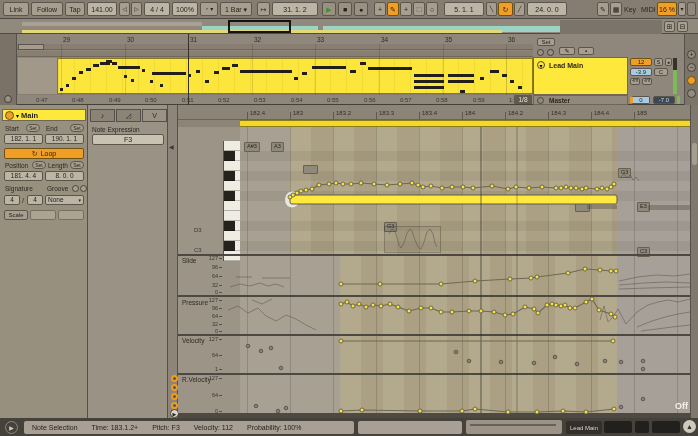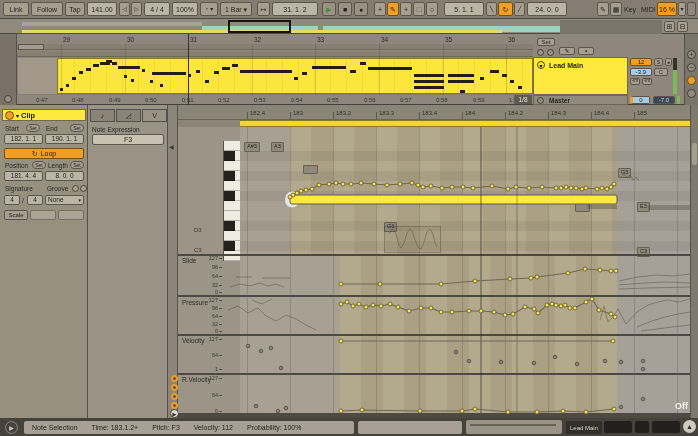--- a/index.html
+++ b/index.html
@@ -260,21 +260,21 @@
     <div class="abs circ" style="left:687px;top:89px;width:9px;height:9px;border:1px solid #44403a;background:#938b7e;"></div>
   </div>
 
   <div class="layer">
     <div class="abs" style="left:0;top:105px;width:698px;height:313px;background:#978f82;"></div>
 
     <div class="abs" style="left:0;top:105px;width:88px;height:313px;background:#98907f;border-right:1px solid #55504a;"></div>
     <div class="abs" style="left:2px;top:109px;width:84px;height:12px;background:#ffe83c;border:1px solid #6f6656;display:flex;align-items:center;gap:2px;padding:0 2px;box-sizing:border-box;">
       <span class="circ" style="width:7px;height:7px;background:#f09e26;border:1px solid #6e5210;display:inline-block;"></span>
       <span style="font-size:6px;">▾</span>
-      <span style="font-size:7.5px;font-weight:bold;color:#26231e;">Clip</span>
+      <span style="font-size:7.5px;font-weight:bold;color:#26231e;">Main</span>
     </div>
     <div class="lbl" style="left:5px;top:126px;font-size:6.5px;">Start</div>
     <div class="btn" style="left:26px;top:124px;width:14px;height:8px;font-size:5px;border-radius:4px;">Set</div>
     <div class="lbl" style="left:46px;top:126px;font-size:6.5px;">End</div>
     <div class="btn" style="left:70px;top:124px;width:14px;height:8px;font-size:5px;border-radius:4px;">Set</div>
     <div class="val" style="left:4px;top:134px;width:39px;height:10px;font-size:6.5px;">182. 1. 1</div>
     <div class="val" style="left:45px;top:134px;width:39px;height:10px;font-size:6.5px;">190. 1. 1</div>
     <div class="btn orange" style="left:4px;top:148px;width:80px;height:11px;gap:3px;">
         <span>↻</span>
         <span>Loop</span>

